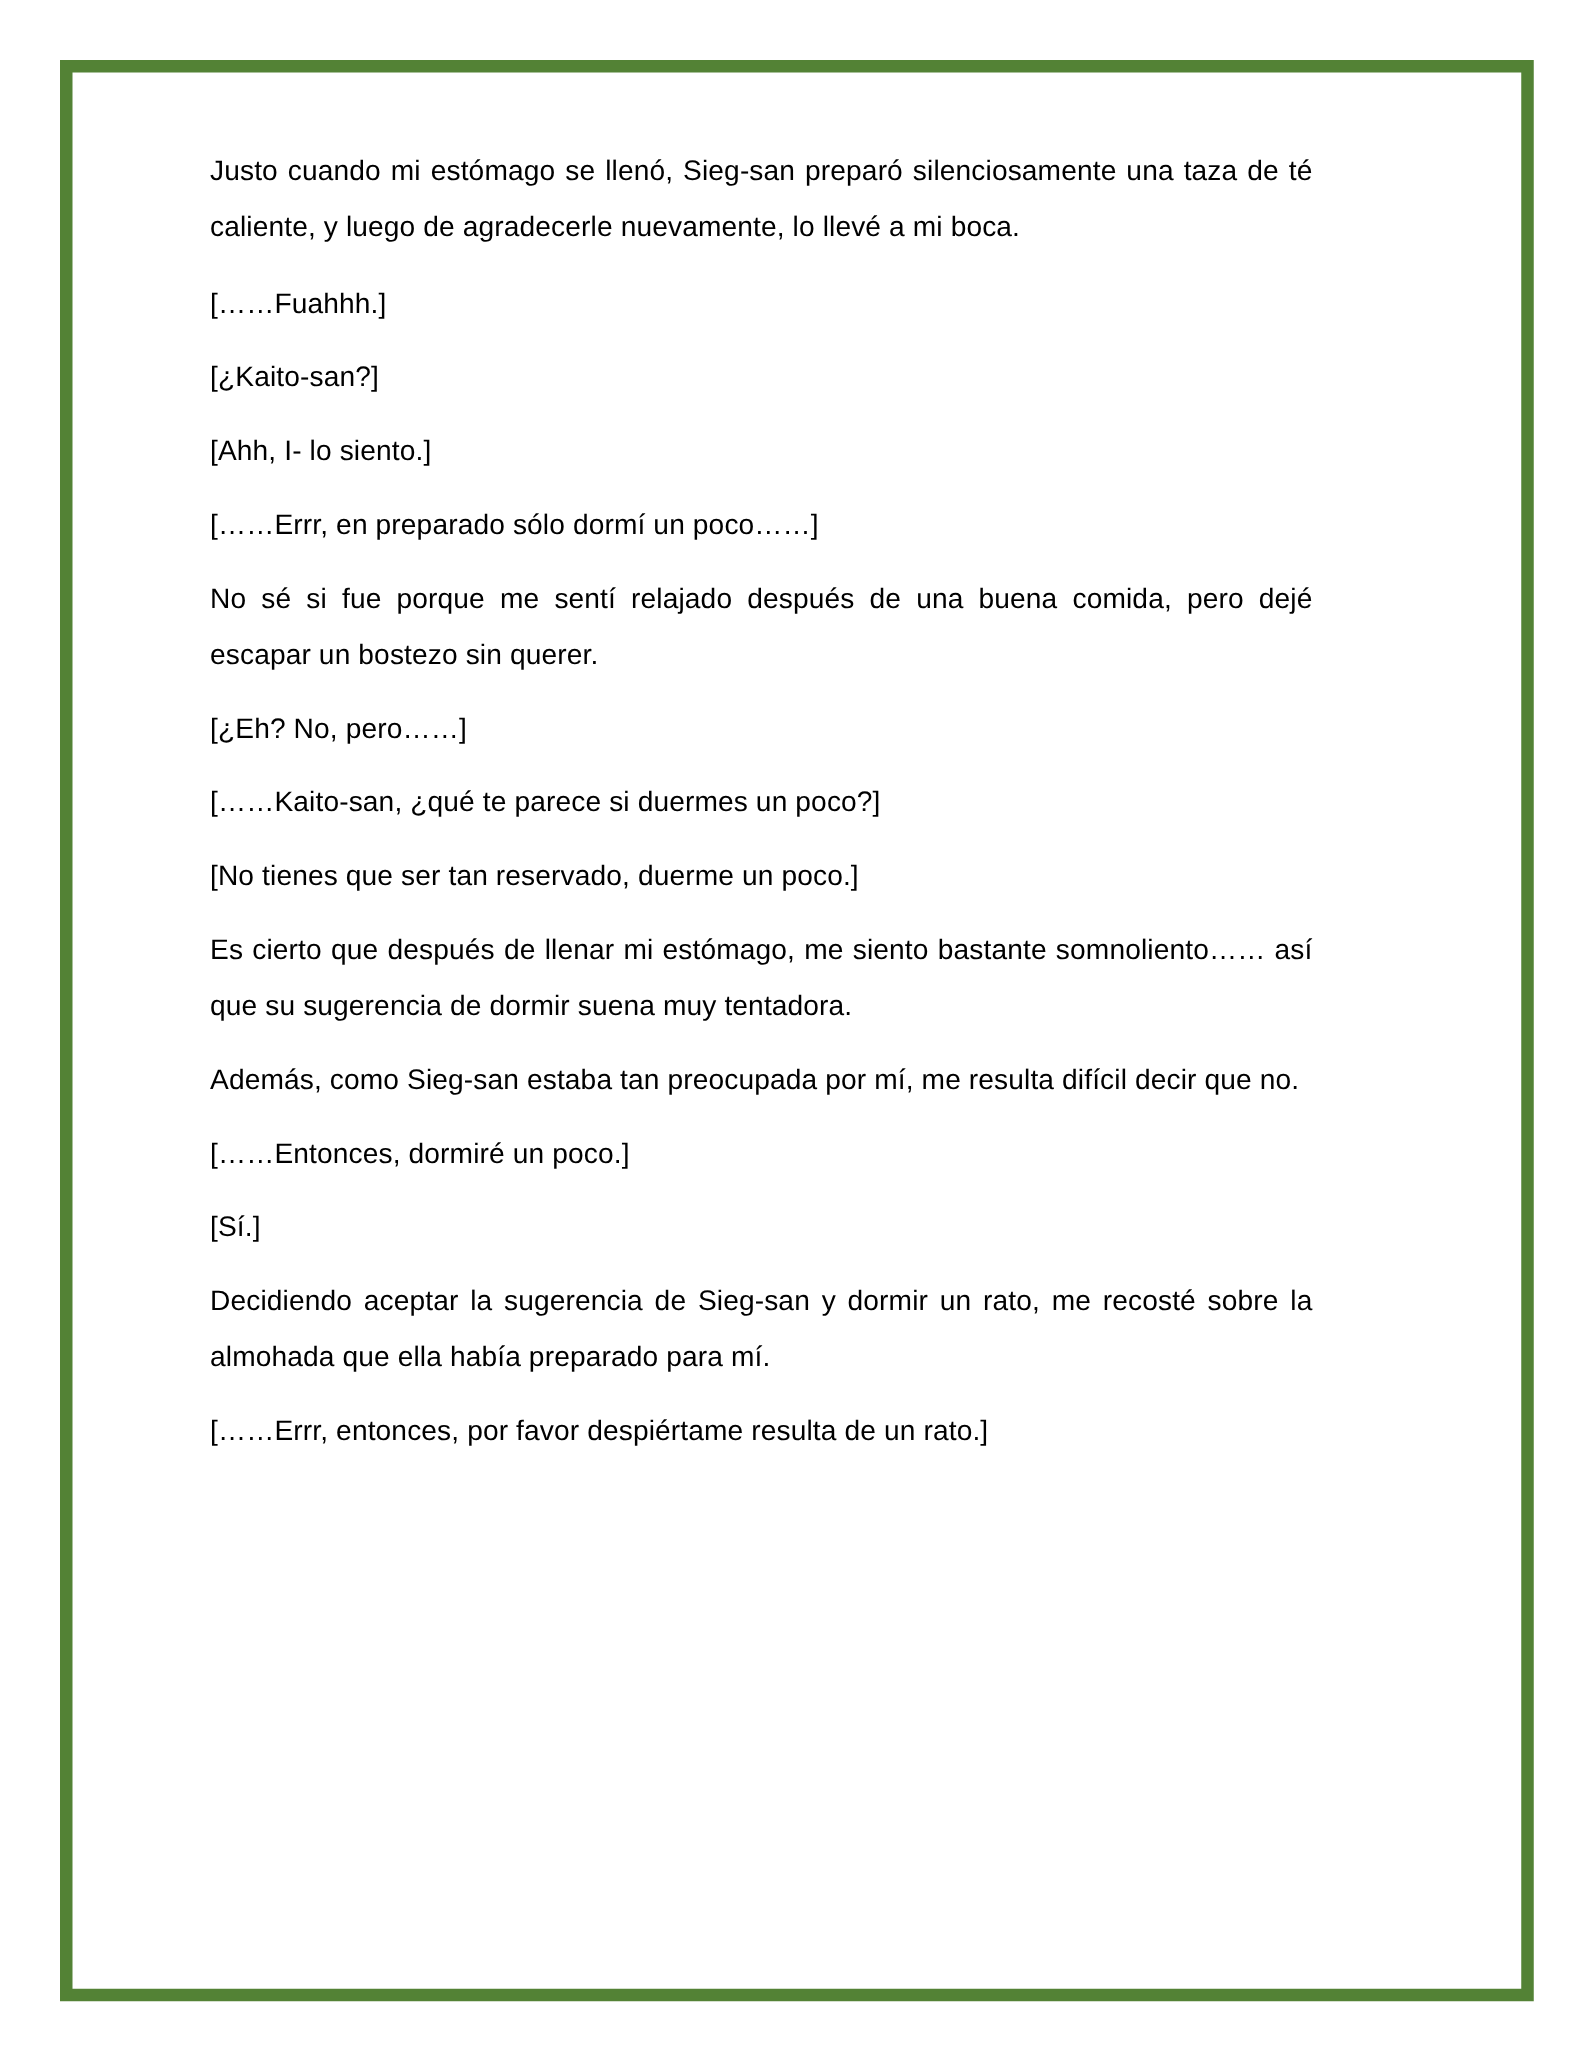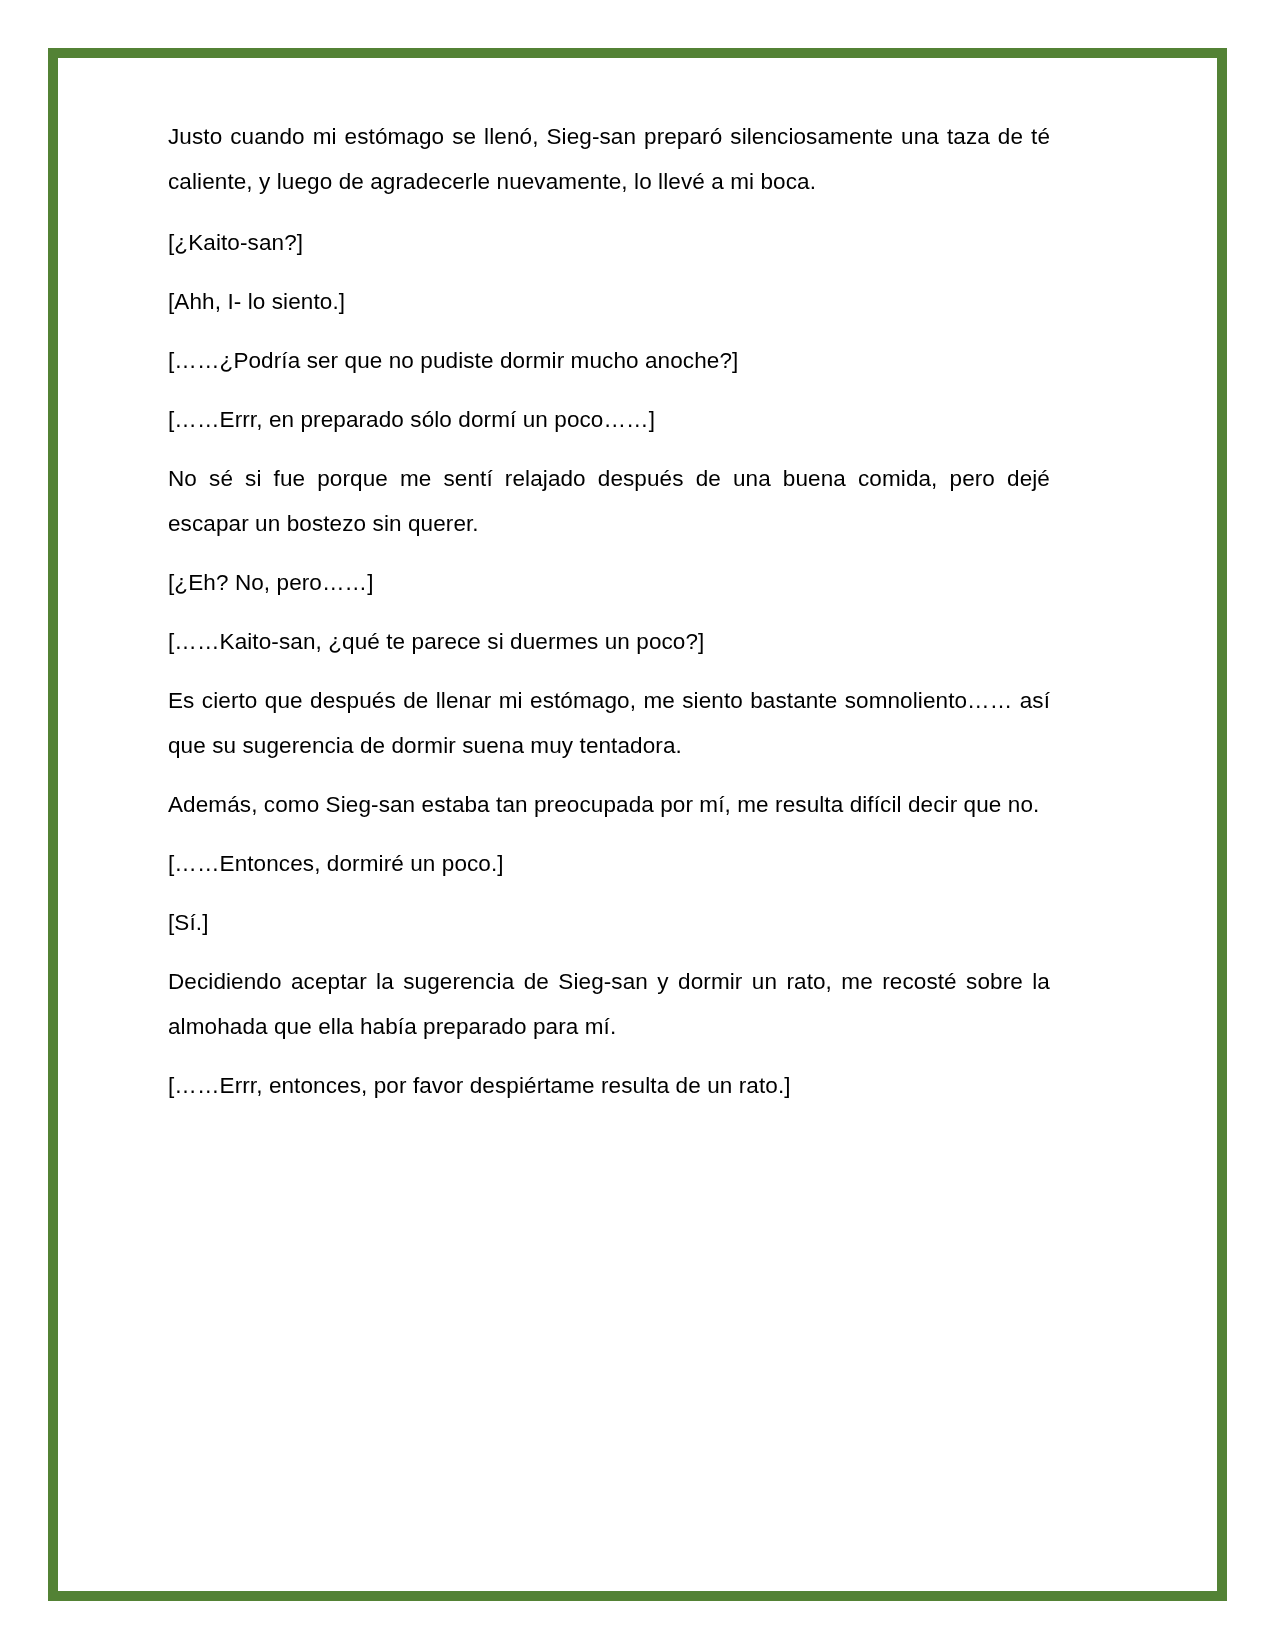--- a/index.html
+++ b/index.html
@@ -60,27 +60,28 @@
   }
 </style>
 </head>
 <body>
 
 <div class="page-frame">
   <div class="page-inner">
     <div class="doc-body">
 
       <p class="para lead">Justo cuando mi estómago se llenó, Sieg-san preparó silenciosamente una taza de té caliente, y luego de agradecerle nuevamente, lo llevé a mi boca.</p>
+      <p class="para single">[……Fuahhh.]</p>
       <p class="para single">[¿Kaito-san?]</p>
       <p class="para single">[Ahh, I- lo siento.]</p>
-      <p class="para single">[……¿Podría ser que no pudiste dormir mucho anoche?]</p>
       <p class="para single">[……Errr, en preparado sólo dormí un poco……]</p>
       <p class="para">No sé si fue porque me sentí relajado después de una buena comida, pero dejé escapar un bostezo sin querer.</p>
       <p class="para single">[¿Eh? No, pero……]</p>
       <p class="para single">[……Kaito-san, ¿qué te parece si duermes un poco?]</p>
+      <p class="para single">[No tienes que ser tan reservado, duerme un poco.]</p>
       <p class="para">Es cierto que después de llenar mi estómago, me siento bastante somnoliento…… así que su sugerencia de dormir suena muy tentadora.</p>
       <p class="para">Además, como Sieg-san estaba tan preocupada por mí, me resulta difícil decir que no.</p>
       <p class="para single">[……Entonces, dormiré un poco.]</p>
       <p class="para single">[Sí.]</p>
       <p class="para">Decidiendo aceptar la sugerencia de Sieg-san y dormir un rato, me recosté sobre la almohada que ella había preparado para mí.</p>
       <p class="para single">[……Errr, entonces, por favor despiértame resulta de un rato.]</p>
 
     </div>
   </div>
 </div>

